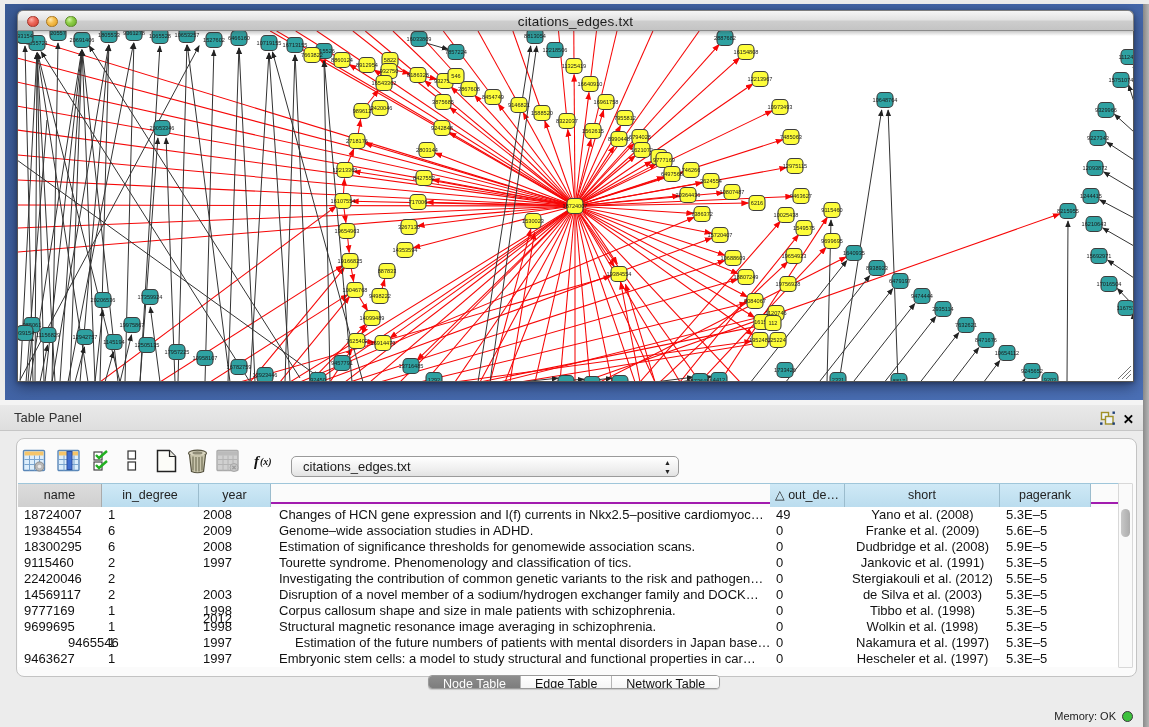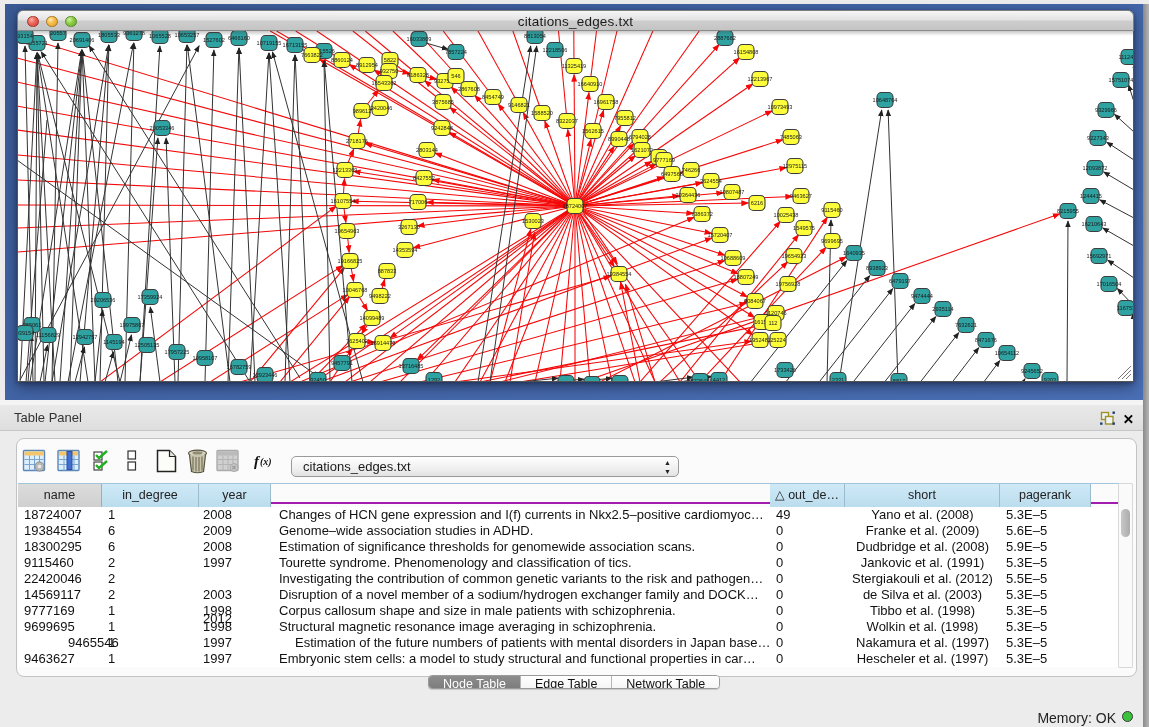--- a/index.html
+++ b/index.html
@@ -51,21 +51,21 @@
 
 #vsb { position:absolute; right:3px; top:44px; width:15px; height:185px; background:#fafafa; border:1px solid #d8d8d8; border-radius:1px;}
 #vsb .thumb { position:absolute; left:2px; top:25px; width:9px; height:28px; background:linear-gradient(90deg,#c8c8c8,#ababab); border-radius:5px; }
 
 #tabs { position:absolute; left:428px; top:275px; height:14px; display:flex; border:1px solid #9a9a9a; border-radius:4px;
   overflow:hidden; background:#fff; box-shadow:0 1px 1px rgba(0,0,0,0.15); }
 .tab { height:18px; line-height:17px; font-size:12.5px; color:#111; padding:0 14px; background:linear-gradient(180deg,#ffffff,#f0f0f0); }
 .tab.sel { background:linear-gradient(180deg,#8d8d8d,#757575); color:#fff; }
 .tab.mid { border-left:1px solid #b5b5b5; border-right:1px solid #b5b5b5; }
 
-#mem { position:absolute; right:27px; top:310px; font-size:14px; color:#222; }
+#mem { position:absolute; right:27px; top:310px; font-size:11px; color:#222; }
 #memdot { position:absolute; right:10px; top:311px; width:11px; height:11px; border-radius:50%;
   background:#3cc13c; border:1.5px solid #3a3a3a; }
 </style>
 </head>
 <body>
 <div id="page">
   <div id="desk"></div>
   <div id="rightstrip"></div>
   <div id="win">
     <div id="titlebar">

